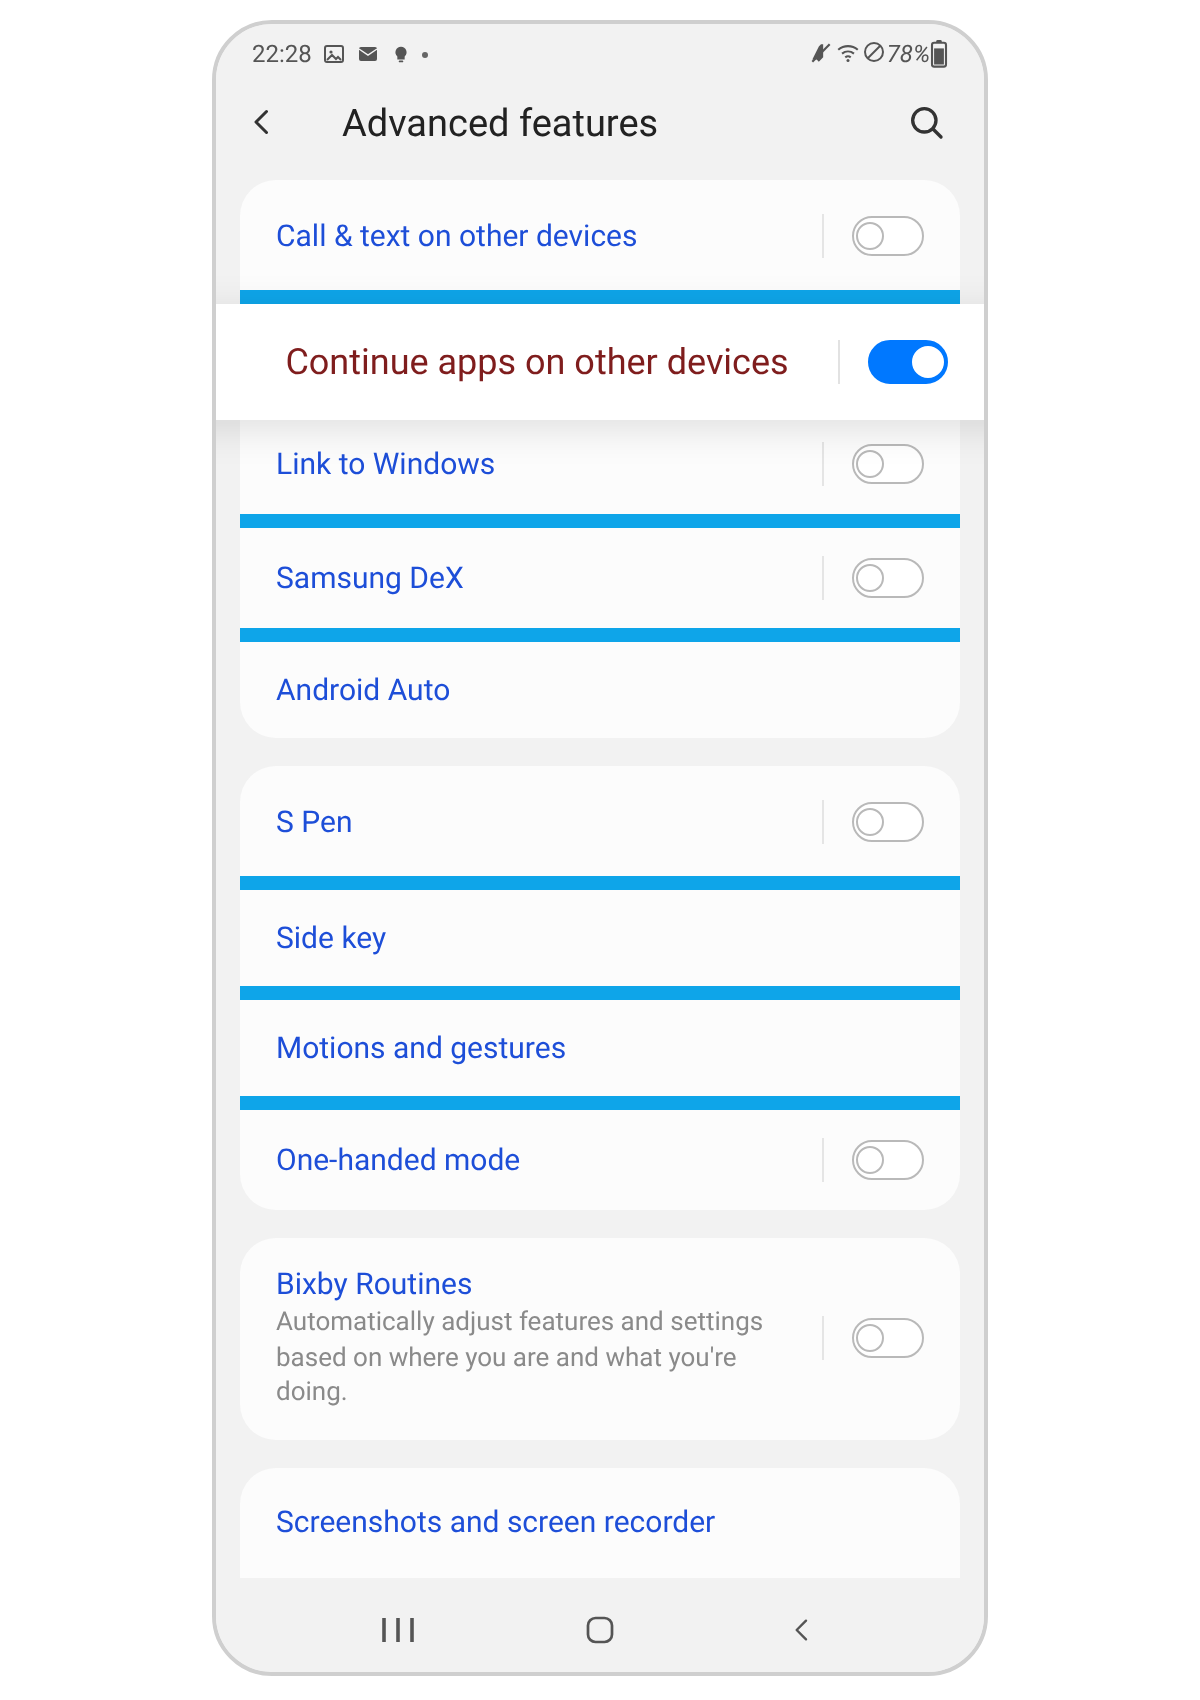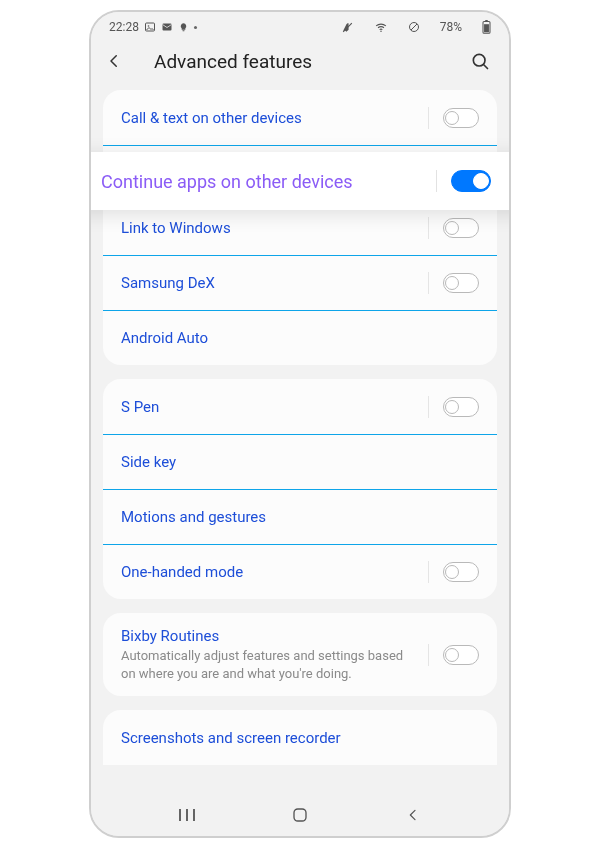--- a/index.html
+++ b/index.html
@@ -5,42 +5,42 @@
   * { box-sizing: border-box; -webkit-font-smoothing: antialiased; }
   body {
     margin: 0;
     background: #fff;
     font-family: -apple-system, BlinkMacSystemFont, "Segoe UI", Roboto, Helvetica, Arial, sans-serif;
     display: flex;
     justify-content: center;
     padding: 10px 0;
   }
   .phone {
-    width: 422px;
+    width: 388px;
     height: 828px;
     border: 2px solid #cfcfcf;
     border-radius: 30px;
     background: #f2f2f2;
     overflow: hidden;
     position: relative;
     display: flex;
     flex-direction: column;
   }
   
   .status {
     height: 26px;
     padding: 4px 18px 0 18px;
     display: flex;
     align-items: center;
     font-size: 12px;
     color: #555;
     background: #f2f2f2;
   }
   .status .left { display: flex; align-items: center; gap: 5px; }
-  .status .right { margin-left: auto; display: flex; align-items: center; gap: 20px; }
+  .status .right { margin-left: auto; display: flex; align-items: flex-start; gap: 0; font-style: italic; }
   .sicon { display:inline-flex; align-items:center; justify-content:center; }
   .dot { width:3px; height:3px; background:#666; border-radius:50%; display:inline-block; }
 
   
   .header {
     height: 52px;
     display: flex;
     align-items: center;
     padding: 0 16px 6px 10px;
     gap: 27px;
@@ -56,21 +56,21 @@
     margin: 0 12px 14px 12px;
     background: #fcfcfc;
     border-radius: 18px;
     overflow: hidden;
   }
   .row {
     min-height: 55px;
     padding: 14px 18px;
     display: flex;
     align-items: center;
-    border-top: 1px solid #0ea5e9;
+    border-top: 7px solid #0ea5e9;
   }
   .row:first-child { border-top: none; }
   .row .label-wrap { flex:1; padding-right:10px; }
   .row .label { font-size: 15px; color:#1d4ed8; }
   .row .sub { font-size: 13px; color:#8a8a8a; margin-top:2px; line-height:1.35; }
   .sep { width:1px; height:22px; background:#e5e5e5; margin-right:14px; }
 
   
   .toggle {
     width: 36px; height: 20px;
@@ -104,21 +104,21 @@
     left: -48px;
     right: -48px;
     background:#fff;
     box-shadow: 0 4px 20px rgba(0,0,0,0.12);
     border-radius: 4px;
     padding: 18px 66px 18px 58px;
     display:flex;
     align-items:center;
     z-index:20;
   }
-  .float-row .label { font-size: 18px; color:#8b5cf6; flex:1; }
+  .float-row .label { font-size: 18px; color:#7f1d1d; flex:1;text-align:center; }
   .float-row .sep { background:#e2e2e2; }
   .float-row .toggle.on { width:40px; height:22px; }
   .float-row .toggle.on .knob { width:16px; height:16px; right:1px; }
 
   
   .navbar {
     height: 42px;
     background:#f2f2f2;
     display:flex;
     align-items:center;

